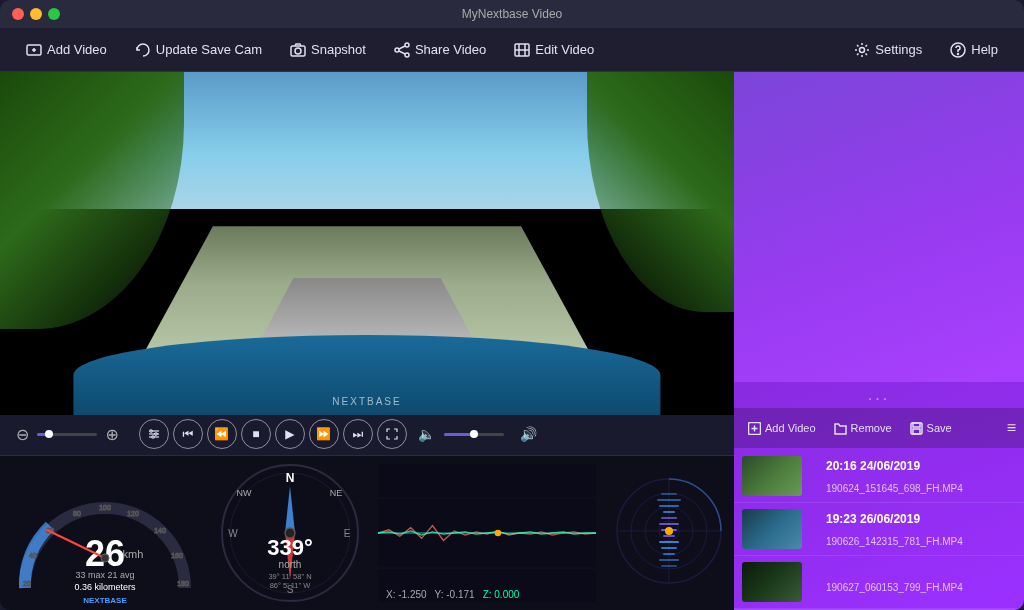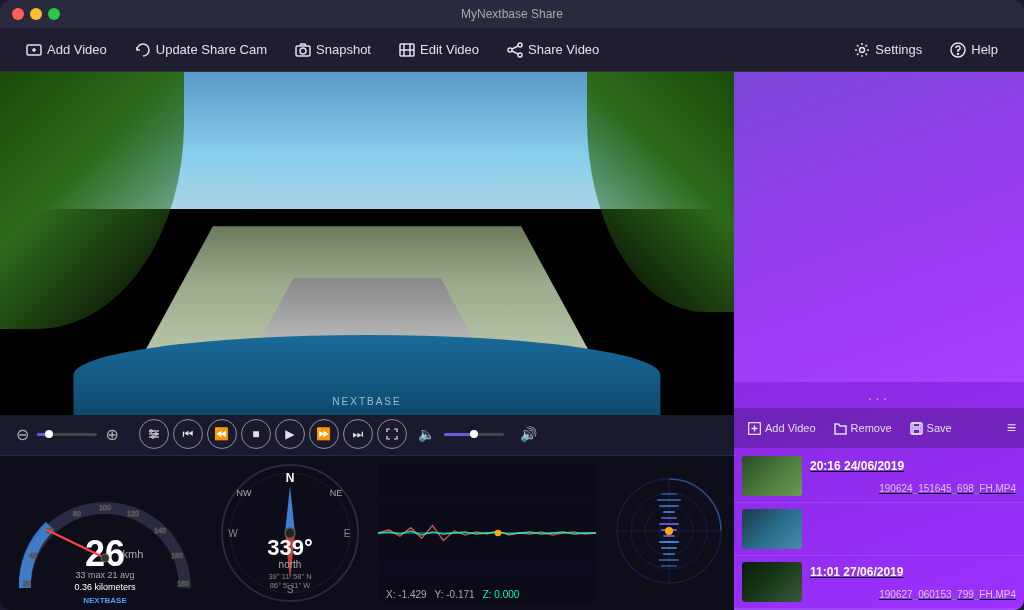--- a/index.html
+++ b/index.html
@@ -367,22 +367,21 @@
       flex: 1;
       overflow-y: auto;
       padding: 2px 0;
     }
     .playlist-item {
       display: flex;
       align-items: center;
       padding: 6px 8px;
       cursor: pointer;
       border-bottom: 1px solid rgba(255,255,255,0.1);
-      gap: 8px;
-      text-decoration: underline;
+      gap: 24px;
     }
     .playlist-item.active { background: rgba(255,255,255,0.15); }
 
     .playlist-thumb {
       width: 60px;
       height: 40px;
       background: #333;
       border-radius: 3px;
       overflow: hidden;
       flex-shrink: 0;
@@ -401,21 +400,20 @@
     .playlist-info { flex: 1; }
     .playlist-time {
       color: #fff;
       font-size: 12px;
       font-weight: 600;
     }
     .playlist-filename {
       color: rgba(255,255,255,0.7);
       font-size: 10px;
       margin-top: 10px;
-      text-align: right;
     }
 
     .dots-indicator {
       text-align: center;
       color: rgba(255,255,255,0.5);
       font-size: 16px;
       padding: 4px;
       letter-spacing: 3px;
     }
 
@@ -467,65 +465,65 @@
   </style>
 </head>
 <body>
 
 <div class="titlebar">
   <div class="titlebar-dots">
     <div class="dot dot-red"></div>
     <div class="dot dot-yellow"></div>
     <div class="dot dot-green"></div>
   </div>
-  <span class="titlebar-title">MyNextbase Share</span>
+  <span class="titlebar-title">MyNextbase Video</span>
 </div>
 
 <div class="toolbar">
   <button class="toolbar-btn">
     <svg viewBox="0 0 16 16" fill="none" stroke="currentColor" stroke-width="1.5">
       <rect x="1" y="3" width="14" height="10" rx="1.5"></rect>
       <line x1="8" y1="6" x2="8" y2="10"></line>
       <line x1="6" y1="8" x2="10" y2="8"></line>
     </svg>
     <span>Add Video</span>
   </button>
   <button class="toolbar-btn">
     <svg viewBox="0 0 16 16" fill="none" stroke="currentColor" stroke-width="1.5">
       <path d="M2 8 A6 6 0 1 1 8 14"></path>
       <polyline points="2,5 2,8 5,8"></polyline>
     </svg>
-    <span>Update Share Cam</span>
+    <span>Update Save Cam</span>
   </button>
   <button class="toolbar-btn">
     <svg viewBox="0 0 16 16" fill="none" stroke="currentColor" stroke-width="1.5">
       <rect x="1" y="4" width="14" height="10" rx="1.5"></rect>
       <circle cx="8" cy="9" r="3"></circle>
       <path d="M5 4 L6 2 L10 2 L11 4"></path>
     </svg>
     <span>Snapshot</span>
   </button>
   <button class="toolbar-btn">
     <svg viewBox="0 0 16 16" fill="none" stroke="currentColor" stroke-width="1.5">
-      <rect x="1" y="2" width="14" height="12" rx="1"></rect>
-      <line x1="5" y1="2" x2="5" y2="14"></line>
-      <line x1="11" y1="2" x2="11" y2="14"></line>
-      <line x1="1" y1="8" x2="15" y2="8"></line>
-    </svg>
-    <span>Edit Video</span>
-  </button>
-  <button class="toolbar-btn">
-    <svg viewBox="0 0 16 16" fill="none" stroke="currentColor" stroke-width="1.5">
       <circle cx="13" cy="3" r="2"></circle>
       <circle cx="3" cy="8" r="2"></circle>
       <circle cx="13" cy="13" r="2"></circle>
       <line x1="5" y1="7" x2="11" y2="4"></line>
       <line x1="5" y1="9" x2="11" y2="12"></line>
     </svg>
     <span>Share Video</span>
+  </button>
+  <button class="toolbar-btn">
+    <svg viewBox="0 0 16 16" fill="none" stroke="currentColor" stroke-width="1.5">
+      <rect x="1" y="2" width="14" height="12" rx="1"></rect>
+      <line x1="5" y1="2" x2="5" y2="14"></line>
+      <line x1="11" y1="2" x2="11" y2="14"></line>
+      <line x1="1" y1="8" x2="15" y2="8"></line>
+    </svg>
+    <span>Edit Video</span>
   </button>
   <div class="toolbar-spacer"></div>
   <div class="toolbar-right">
     <button class="toolbar-btn">
       <svg viewBox="0 0 16 16" fill="none" stroke="currentColor" stroke-width="1.5">
         <circle cx="8" cy="8" r="2.5"></circle>
         <path d="M8 1 L8 3 M8 13 L8 15 M1 8 L3 8 M13 8 L15 8 M3 3 L4.5 4.5 M11.5 11.5 L13 13 M13 3 L11.5 4.5 M4.5 11.5 L3 13"></path>
       </svg>
       <span>Settings</span>
     </button>
@@ -673,21 +671,21 @@
 
             <polyline points="0,65 10,62 20,68 30,60 40,70 50,58 60,72 70,63 80,67 90,64 100,66 110,63 120,67 130,65 140,66 150,64 160,67 170,65 180,64 190,66 200,65" fill="none" stroke="#ff6666" stroke-width="1.2" opacity="0.8"></polyline>
 
             <polyline points="0,65 10,64 20,66 30,63 40,67 50,64 60,66 70,65 80,64 90,66 100,65 110,64 120,66 130,65 140,64 150,66 160,65 170,64 180,66 190,65 200,65" fill="none" stroke="#44ff88" stroke-width="1.2" opacity="0.8"></polyline>
 
             <polyline points="0,65 10,65 20,65 30,65 40,65 50,65 60,65 70,65 80,65 90,65 100,65 110,65 120,65 130,65 140,65 150,65 160,65 170,65 180,65 190,65 200,65" fill="none" stroke="#00ffff" stroke-width="1" opacity="0.6"></polyline>
 
             <circle cx="110" cy="65" r="3" fill="#ffaa00"></circle>
           </svg>
           <div class="graph-labels">
-            <span class="graph-x">X: -1.429</span>
+            <span class="graph-x">X: -1.250</span>
             <span class="graph-y">Y: -0.171</span>
             <span class="graph-z">Z: 0.000</span>
           </div>
         </div>
       </div>
 
       <div class="gforce-panel">
         <svg class="gforce-svg" viewBox="0 0 120 140">
 
           <circle cx="60" cy="68" r="52" fill="none" stroke="#1a1a40" stroke-width="1.5"></circle>
@@ -759,26 +757,29 @@
       <div class="playlist-item">
         <div class="playlist-thumb thumb-gradient-1"></div>
         <div class="playlist-info">
           <div class="playlist-time">20:16 24/06/2019</div>
           <div class="playlist-filename">190624_151645_698_FH.MP4</div>
         </div>
       </div>
 
       <div class="playlist-item">
         <div class="playlist-thumb thumb-gradient-2"></div>
+        <div class="playlist-info">
+          <div class="playlist-time">19:23 26/06/2019</div>
+          <div class="playlist-filename">190626_142315_781_FH.MP4</div>
+        </div>
       </div>
 
       <div class="playlist-item">
         <div class="playlist-thumb thumb-gradient-3"></div>
         <div class="playlist-info">
-          <div class="playlist-time">11:01 27/06/2019</div>
           <div class="playlist-filename">190627_060153_799_FH.MP4</div>
         </div>
       </div>
 
       <div class="playlist-item active">
         
         
       </div>
 
     </div>

